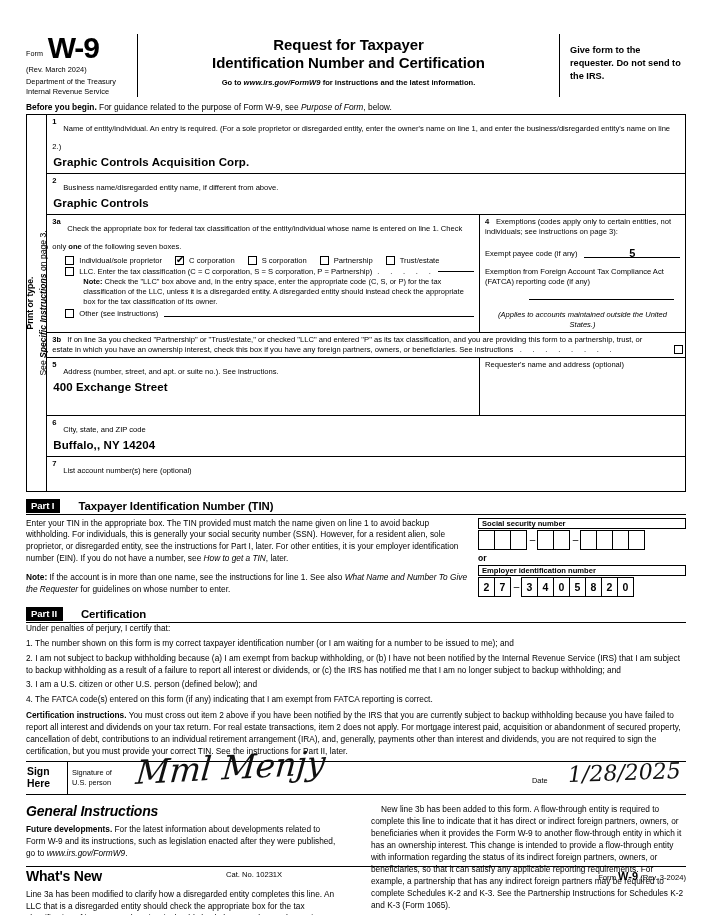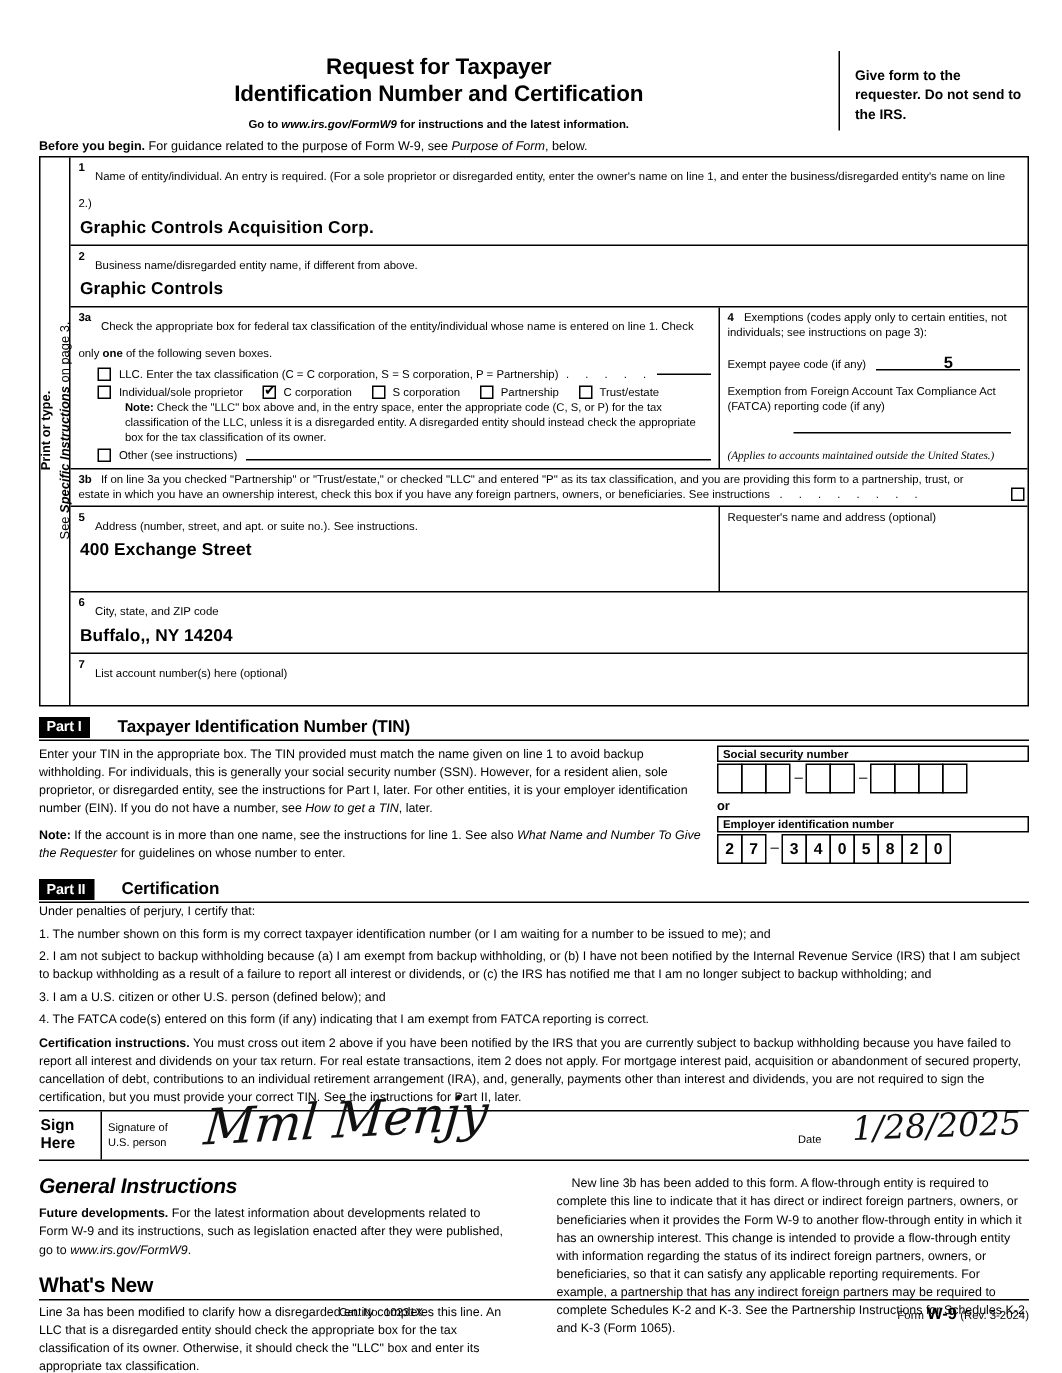--- a/index.html
+++ b/index.html
@@ -79,21 +79,21 @@
   .l3btxt { flex:1; font-size:7.6px; line-height:1.34; }
   .l3bbox { width:26px; display:flex; align-items:flex-end; justify-content:flex-end; padding-bottom:1px;}
 
   
   .exm-h { font-size:7.6px; line-height:1.34; }
   .exm-line { display:flex; align-items:flex-end; font-size:7.6px; margin-top:9px; }
   .exm-line .rule { flex:1; border-bottom:.9px solid #000; margin-left:7px; height:11px;
                     text-align:center; font-size:11px; font-weight:bold;}
   .fatca { font-size:7.6px; line-height:1.34; margin-top:9px; }
   .fatca-rule { border-bottom:.9px solid #000; height:12px; margin:1px 6px 0 44px; }
-  .applies { font-size:7.5px; font-style:italic; line-height:1.35; margin-top:10px;font-family:Liberation Serif, serif; }
+  .applies { font-size:7.5px; font-style:italic; text-align:center; line-height:1.35; margin-top:10px; }
 
   
   .partbar { display:flex; align-items:center; margin-top:7px; border-bottom:1.6px solid #000; padding-bottom:1px;}
   .parttag { background:#000; color:#fff; font-size:9.6px; font-weight:bold; padding:1.5px 6px 1.5px 5px; letter-spacing:-.1px;}
   .parttitle { font-size:11.4px; font-weight:bold; margin-left:18px; letter-spacing:-.1px;}
 
   .tinwrap { display:flex; margin-top:3px; }
   .tintext { flex:1; padding-right:10px; }
   .p { font-size:8.3px; line-height:1.43; margin:0 0 7px 0; }
   .p i { font-style:italic; }
@@ -148,20 +148,31 @@
   .formfoot { margin-left:auto; font-size:7.6px; }
   .formfoot .big { font-size:11px; font-weight:bold; }
 </style>
 </head>
 <body>
 
 <div class="page">
   <div class="form">
 
     <div class="hdr">
+      <div class="hdr-left">
+        <div>
+          <span class="formword">Form</span>
+          <span class="w9big">W-9</span>
+        </div>
+        <div class="hdr-sub">(Rev. March 2024)</div>
+        <div class="hdr-sub">
+          <span>Department of the Treasury</span><br>
+          <span>Internal Revenue Service</span>
+        </div>
+      </div>
       <div class="hdr-mid">
         <div class="title1">Request for Taxpayer</div>
         <div class="title2">Identification Number and Certification</div>
         <div class="goto">
           <span>Go to </span><i>www.irs.gov/FormW9</i><span> for instructions and the latest information.</span>
         </div>
       </div>
       <div class="hdr-right">
         <div class="giveform">Give form to the requester. Do not send to the IRS.</div>
       </div>
@@ -194,50 +205,50 @@
             <div class="entry">Graphic Controls</div>
           </div>
         </div>
 
         <div class="row">
           <div class="cellL">
             <div style="padding-right:2px;">
               <span class="num wide">3a</span><span class="lbl"><span>Check the appropriate box for federal tax classification of the entity/individual whose name is entered on line 1. Check only </span><b>one</b><span> of the following seven boxes.</span></span>
             </div>
 
+            <div class="cbline">
+              <div class="cbwrap">
+                <span class="cb"></span>
+                <span class="cbtxt">Individual/sole proprietor</span>
+              </div>
+              <div class="cbwrap">
+                <span class="cb checked"></span>
+                <span class="cbtxt">C corporation</span>
+              </div>
+              <div class="cbwrap">
+                <span class="cb"></span>
+                <span class="cbtxt">S corporation</span>
+              </div>
+              <div class="cbwrap">
+                <span class="cb"></span>
+                <span class="cbtxt">Partnership</span>
+              </div>
+              <div class="cbwrap lastw">
+                <span class="cb"></span>
+                <span class="cbtxt">Trust/estate</span>
+              </div>
+            </div>
+
             <div class="cbline" style="margin-top:2px;">
               <div class="cbwrap" style="margin-right:5px;">
                 <span class="cb"></span>
                 <span class="cbtxt">LLC. Enter the tax classification (C = C corporation, S = S corporation, P = Partnership)</span>
               </div>
               <span class="dots">.&nbsp;&nbsp;.&nbsp;&nbsp;.&nbsp;&nbsp;.&nbsp;&nbsp;.</span>
               <span class="cbtxt" style="border-bottom:.9px solid #000; width:36px; display:inline-block; margin-left:5px;"></span>
-            </div>
-
-            <div class="cbline">
-              <div class="cbwrap">
-                <span class="cb"></span>
-                <span class="cbtxt">Individual/sole proprietor</span>
-              </div>
-              <div class="cbwrap">
-                <span class="cb checked"></span>
-                <span class="cbtxt">C corporation</span>
-              </div>
-              <div class="cbwrap">
-                <span class="cb"></span>
-                <span class="cbtxt">S corporation</span>
-              </div>
-              <div class="cbwrap">
-                <span class="cb"></span>
-                <span class="cbtxt">Partnership</span>
-              </div>
-              <div class="cbwrap lastw">
-                <span class="cb"></span>
-                <span class="cbtxt">Trust/estate</span>
-              </div>
             </div>
 
             <div class="noteblk">
               <b>Note:</b><span> Check the "LLC" box above and, in the entry space, enter the appropriate code (C, S, or P) for the tax classification of the LLC, unless it is a disregarded entity. A disregarded entity should instead check the appropriate box for the tax classification of its owner.</span>
             </div>
 
             <div class="otherline">
               <span class="cb"></span>
               <span class="cbtxt">Other (see instructions)</span>
               <span class="otherrule"></span>

